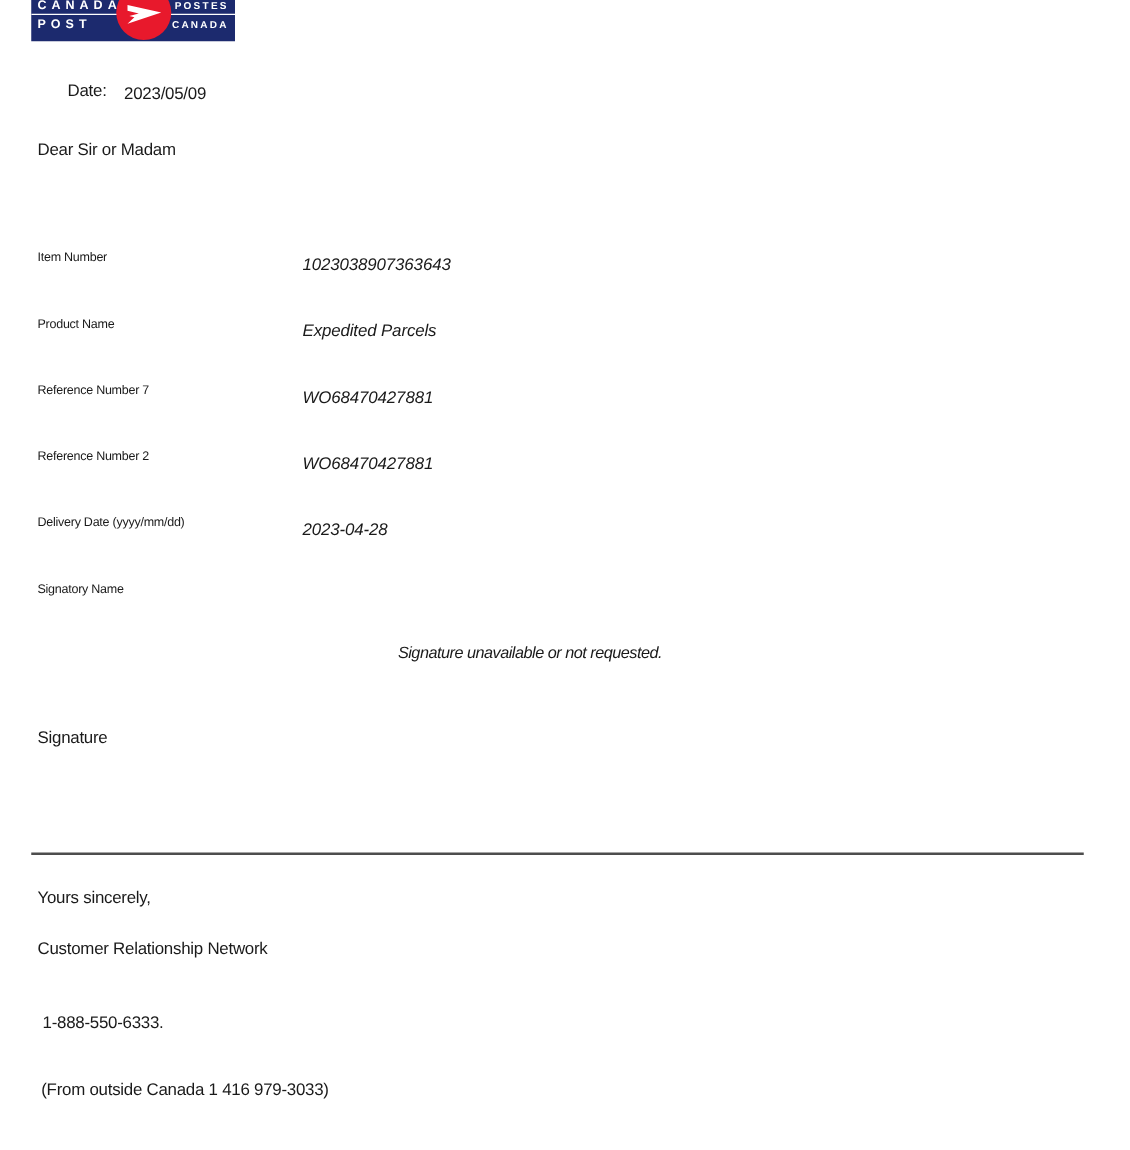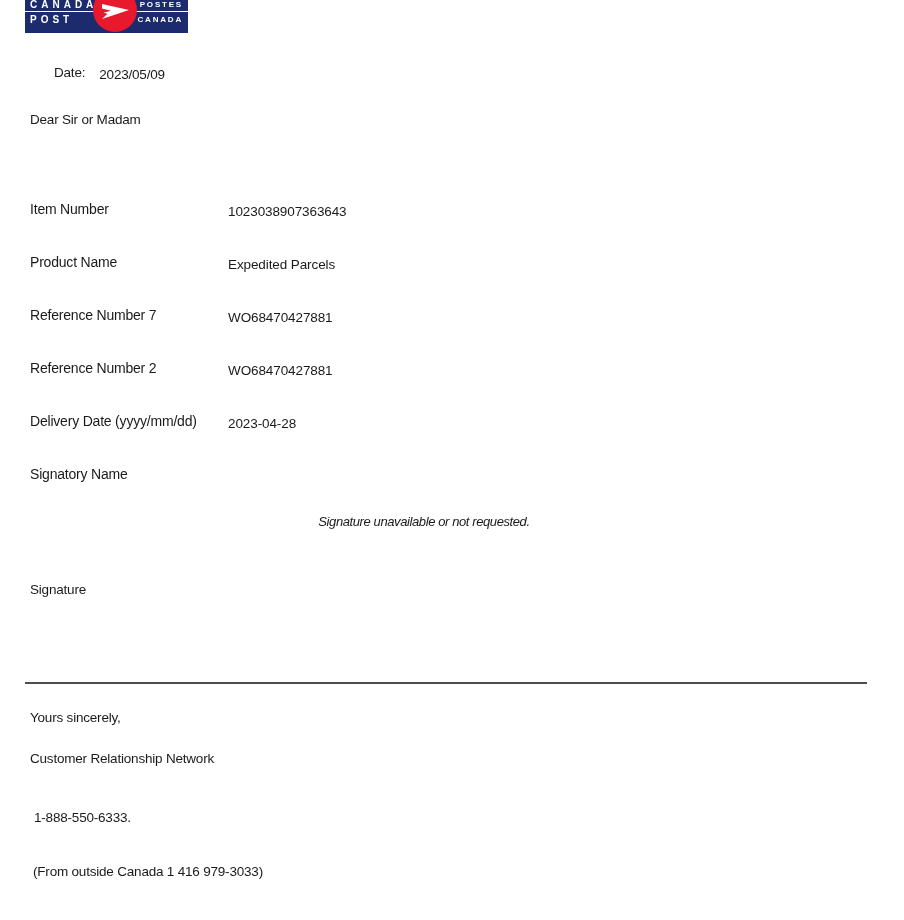--- a/index.html
+++ b/index.html
@@ -40,22 +40,22 @@
   .logo-circle svg{width:44px;height:44px;display:block;}
   
   .txt{position:absolute;font-size:13.5px;letter-spacing:-0.2px;line-height:16px;white-space:nowrap;}
   .date-row{position:absolute;left:30px;top:65px;font-size:13.5px;letter-spacing:-0.2px;margin-left:24px;}
   .date-row .val{display:inline-block;margin-left:14px;position:relative;top:2px;}
   .salutation{left:30px;top:112px;}
   .intro{left:30px;top:138px;}
   
   .fields{position:absolute;left:30px;top:201px;width:700px;}
   .field-row{position:relative;height:53px;}
-  .f-label{position:absolute;left:0;top:0;font-size:14px;letter-spacing:-0.2px;white-space:nowrap;}
-  .f-value{position:absolute;left:198px;top:3px;font-size:13.5px;letter-spacing:-0.1px;white-space:nowrap;}
+  .f-label{position:absolute;left:0;top:0;font-size:10px;letter-spacing:-0.2px;white-space:nowrap;}
+  .f-value{position:absolute;left:212px;top:3px;font-size:13.5px;letter-spacing:-0.1px;white-space:nowrap;font-style:italic;}
   .sig-notice{
     position:absolute;left:0;top:514px;width:848px;
     text-align:center;font-size:13px;letter-spacing:-0.4px;white-space:nowrap;font-style:italic;
   }
   .sig-label{left:30px;top:582px;text-align:center;}
   .rule{position:absolute;left:25px;top:682px;width:842px;height:0;border-top:2px solid var(--rule-gray);}
   .sincerely{left:30px;top:710px;}
   .team{left:30px;top:751px;}
   .phone{left:34px;top:778px;margin-top:32px;}
   .outside{left:33px;top:864px;}

